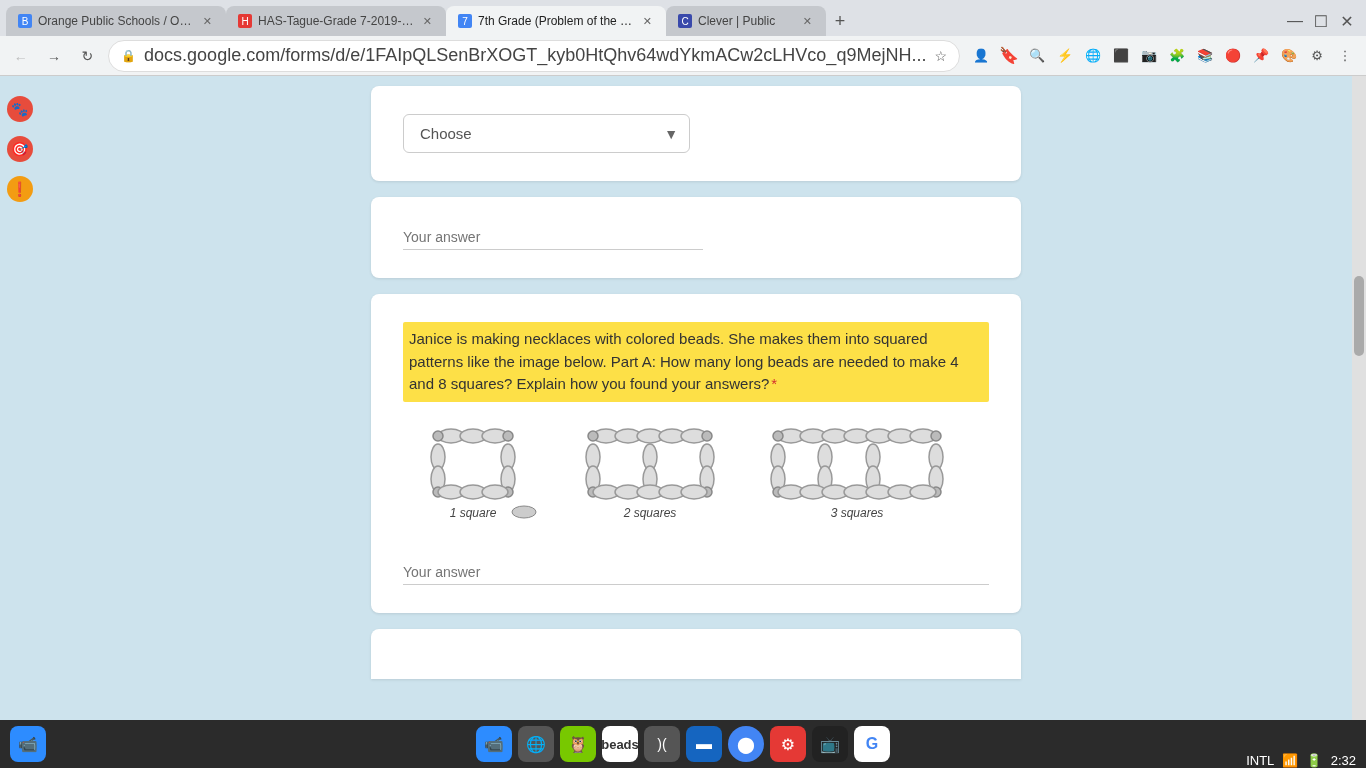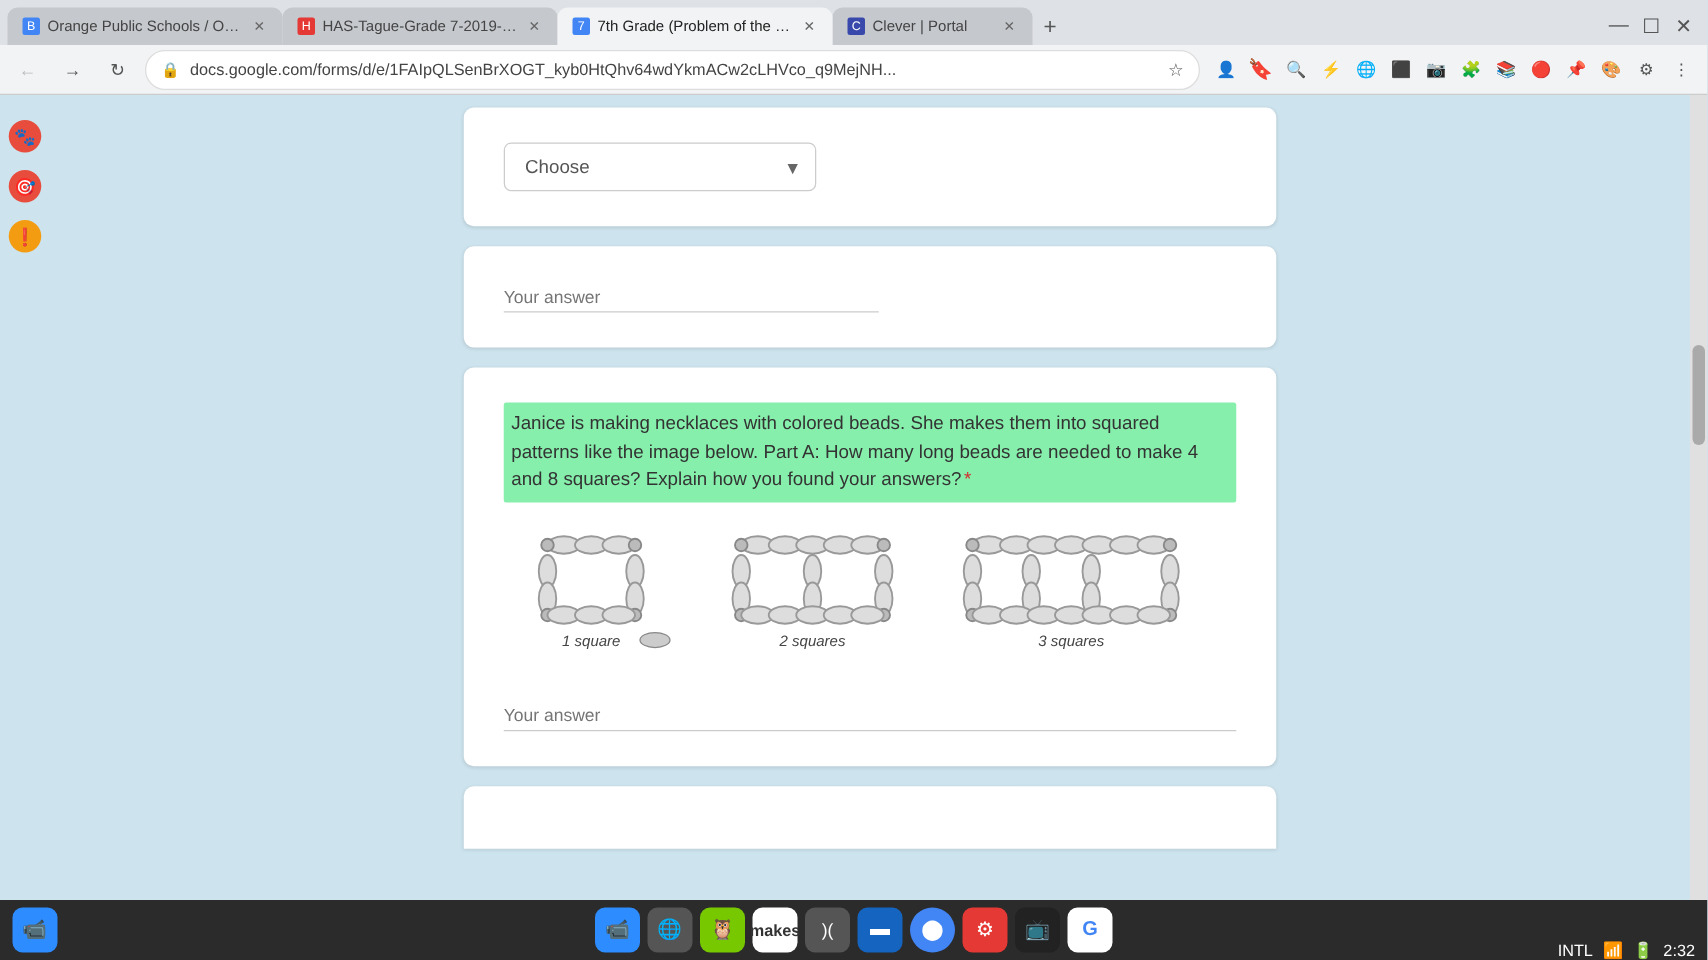--- a/index.html
+++ b/index.html
@@ -113,21 +113,21 @@
       padding: 4px 12px;
       gap: 8px;
       font-size: 13px;
       color: #333;
       border: 1px solid #ddd;
       height: 32px;
     }
 
     .address-text {
       flex: 1;
-      font-size: 13px;
+      font-size: 18px;
       color: #444;
       white-space: nowrap;
       overflow: hidden;
       text-overflow: ellipsis;
     }
 
     .toolbar-icons {
       display: flex;
       align-items: center;
       gap: 2px;
@@ -219,21 +219,21 @@
     .school-card-header {
       font-size: 14px;
       color: #555;
       margin-bottom: 16px;
       font-style: italic;
     }
     
     .select-wrapper {
       position: relative;
       display: inline-block;
-      width: 250px;
+      width: 287px;
     }
     .select-dropdown {
       width: 100%;
       padding: 10px 16px;
       border: 1px solid #ccc;
       border-radius: 6px;
       font-size: 15px;
       color: #555;
       background: white;
       appearance: none;
@@ -273,21 +273,21 @@
       background: transparent;
     }
 
     
     .necklace-card {}
     .question-text {
       font-size: 15px;
       color: #333;
       line-height: 1.5;
       margin-bottom: 20px;
-      background: #86efac;
+      background: #fde047;
       padding: 6px;
       border-radius: 2px;
     }
 
     
     .bead-image-container {
       display: flex;
       justify-content: center;
       margin-bottom: 20px;
       font-style: italic;
@@ -376,21 +376,21 @@
       <span class="tab-label">HAS-Tague-Grade 7-2019-2020 ...</span>
       <span class="tab-close">✕</span>
     </div>
     <div class="tab active">
       <div class="tab-favicon" style="background:#4285F4;font-size:10px;color:white;display:flex;align-items:center;justify-content:center;">7</div>
       <span class="tab-label">7th Grade (Problem of the Wee...</span>
       <span class="tab-close">✕</span>
     </div>
     <div class="tab">
       <div class="tab-favicon" style="background:#3949ab;font-size:10px;color:white;display:flex;align-items:center;justify-content:center;">C</div>
-      <span class="tab-label">Clever | Portal</span>
+      <span class="tab-label">Clever | Public</span>
       <span class="tab-close">✕</span>
     </div>
     <button class="new-tab-btn">+</button>
 
     <div style="flex:1;"></div>
     <button class="win-btn" style="color:#555;">—</button>
     <button class="win-btn" style="color:#555;">☐</button>
     <button class="win-btn" style="color:#555;">✕</button>
   </div>
 
@@ -571,21 +571,21 @@
       <div class="taskbar-icon" style="background:#2d8cff;">
         <span style="color:white;font-size:16px;">📹</span>
       </div>
       <div class="taskbar-icon" style="background:#555;">
         <span style="color:white;font-size:16px;">🌐</span>
       </div>
       <div class="taskbar-icon" style="background:#78c800;">
         <span style="color:white;font-size:16px;">🦉</span>
       </div>
       <div class="taskbar-icon" style="background:white;">
-        <span style="color:#333;font-size:13px;font-weight:bold;">makes</span>
+        <span style="color:#333;font-size:13px;font-weight:bold;">beads</span>
       </div>
       <div class="taskbar-icon" style="background:#555;">
         <span style="color:white;font-size:14px;">)(</span>
       </div>
       <div class="taskbar-icon" style="background:#1565c0;">
         <span style="color:white;font-size:16px;">▬</span>
       </div>
       <div class="taskbar-icon" style="background:#4285F4;border-radius:50%;">
         <span style="color:white;font-size:16px;">⬤</span>
       </div>

